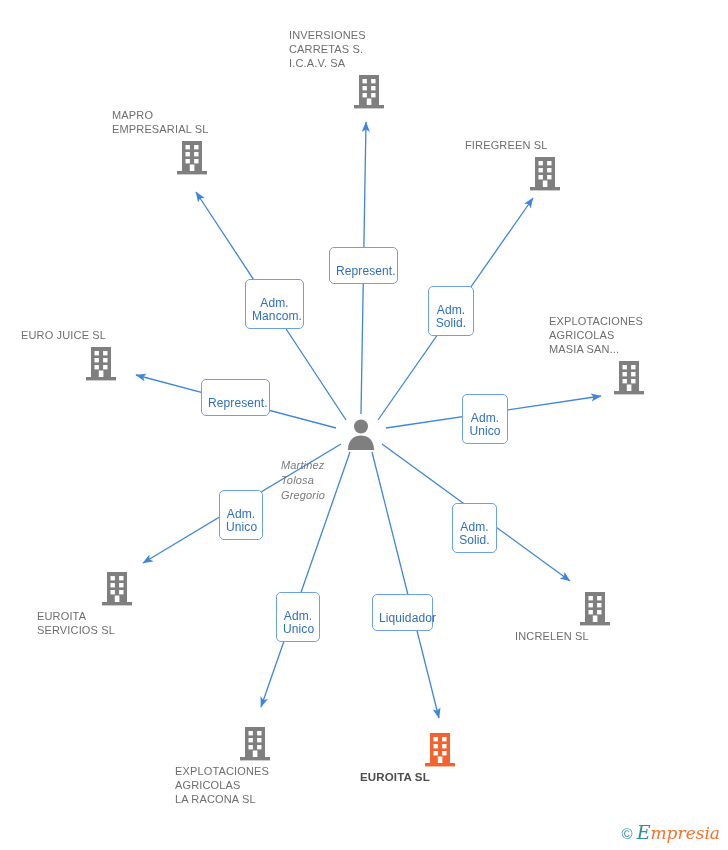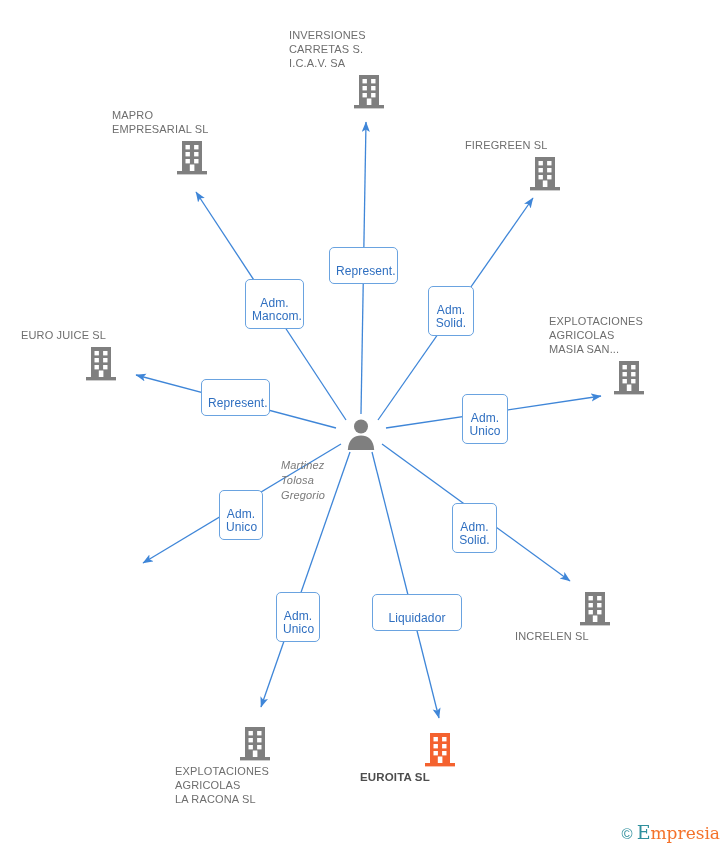--- a/index.html
+++ b/index.html
@@ -88,20 +88,21 @@
     gap: 4px;
     user-select: none;
   }
   #watermark .copy {
     color: #2f8f9d;
     font-size: 15px;
     line-height: 15px;
   }
   #watermark .brand {
     font-family: "DejaVu Serif", serif;
+    font-style: italic;
     font-size: 17px;
     line-height: 17px;
     color: #f4722b;
   }
   #watermark .brand .cap {
     color: #2f8f9d;
     font-size: 19px;
   }
 </style>
 </head>
@@ -212,20 +213,37 @@
         <rect x="19.1" y="8" width="4.4" height="4.4" fill="#ffffff"></rect>
         <rect x="10.5" y="15" width="4.4" height="4.4" fill="#ffffff"></rect>
         <rect x="19.1" y="15" width="4.4" height="4.4" fill="#ffffff"></rect>
         <rect x="10.5" y="22" width="4.4" height="4.4" fill="#ffffff"></rect>
         <rect x="19.1" y="22" width="4.4" height="4.4" fill="#ffffff"></rect>
         <rect x="14.8" y="27.5" width="4.6" height="6.5" fill="#ffffff"></rect>
       </svg>
     </span>
   </div>
 
+  <div class="node company label-below" style="left:117px; top:568px;">
+    <span class="icon">
+      <svg width="34" height="40" viewBox="0 0 34 40" aria-hidden="true">
+        <rect x="7" y="4" width="20" height="30" fill="#7f7f7f"></rect>
+        <rect x="2" y="34" width="30" height="3.4" fill="#7f7f7f"></rect>
+        <rect x="10.5" y="8" width="4.4" height="4.4" fill="#ffffff"></rect>
+        <rect x="19.1" y="8" width="4.4" height="4.4" fill="#ffffff"></rect>
+        <rect x="10.5" y="15" width="4.4" height="4.4" fill="#ffffff"></rect>
+        <rect x="19.1" y="15" width="4.4" height="4.4" fill="#ffffff"></rect>
+        <rect x="10.5" y="22" width="4.4" height="4.4" fill="#ffffff"></rect>
+        <rect x="19.1" y="22" width="4.4" height="4.4" fill="#ffffff"></rect>
+        <rect x="14.8" y="27.5" width="4.6" height="6.5" fill="#ffffff"></rect>
+      </svg>
+    </span>
+    <div class="caption">EUROITA
+SERVICIOS SL</div>
+  </div>
 
   <div class="node company label-below" style="left:255px; top:723px;">
     <span class="icon">
       <svg width="34" height="40" viewBox="0 0 34 40" aria-hidden="true">
         <rect x="7" y="4" width="20" height="30" fill="#7f7f7f"></rect>
         <rect x="2" y="34" width="30" height="3.4" fill="#7f7f7f"></rect>
         <rect x="10.5" y="8" width="4.4" height="4.4" fill="#ffffff"></rect>
         <rect x="19.1" y="8" width="4.4" height="4.4" fill="#ffffff"></rect>
         <rect x="10.5" y="15" width="4.4" height="4.4" fill="#ffffff"></rect>
         <rect x="19.1" y="15" width="4.4" height="4.4" fill="#ffffff"></rect>
@@ -311,21 +329,21 @@
   <div class="rel" style="left:219px; top:490px; width:44px;">
     <span>Adm.
 Unico</span>
   </div>
 
   <div class="rel" style="left:276px; top:592px; width:44px;">
     <span>Adm.
 Unico</span>
   </div>
 
-  <div class="rel" style="left:372px; top:594px; width:90px;">
+  <div class="rel" style="left:372px; top:594px; width:61px;">
     <span>Liquidador</span>
   </div>
 
   <div class="rel" style="left:452px; top:503px; width:45px;">
     <span>Adm.
 Solid.</span>
   </div>
 
   <div id="watermark">
     <span class="copy">©</span>

